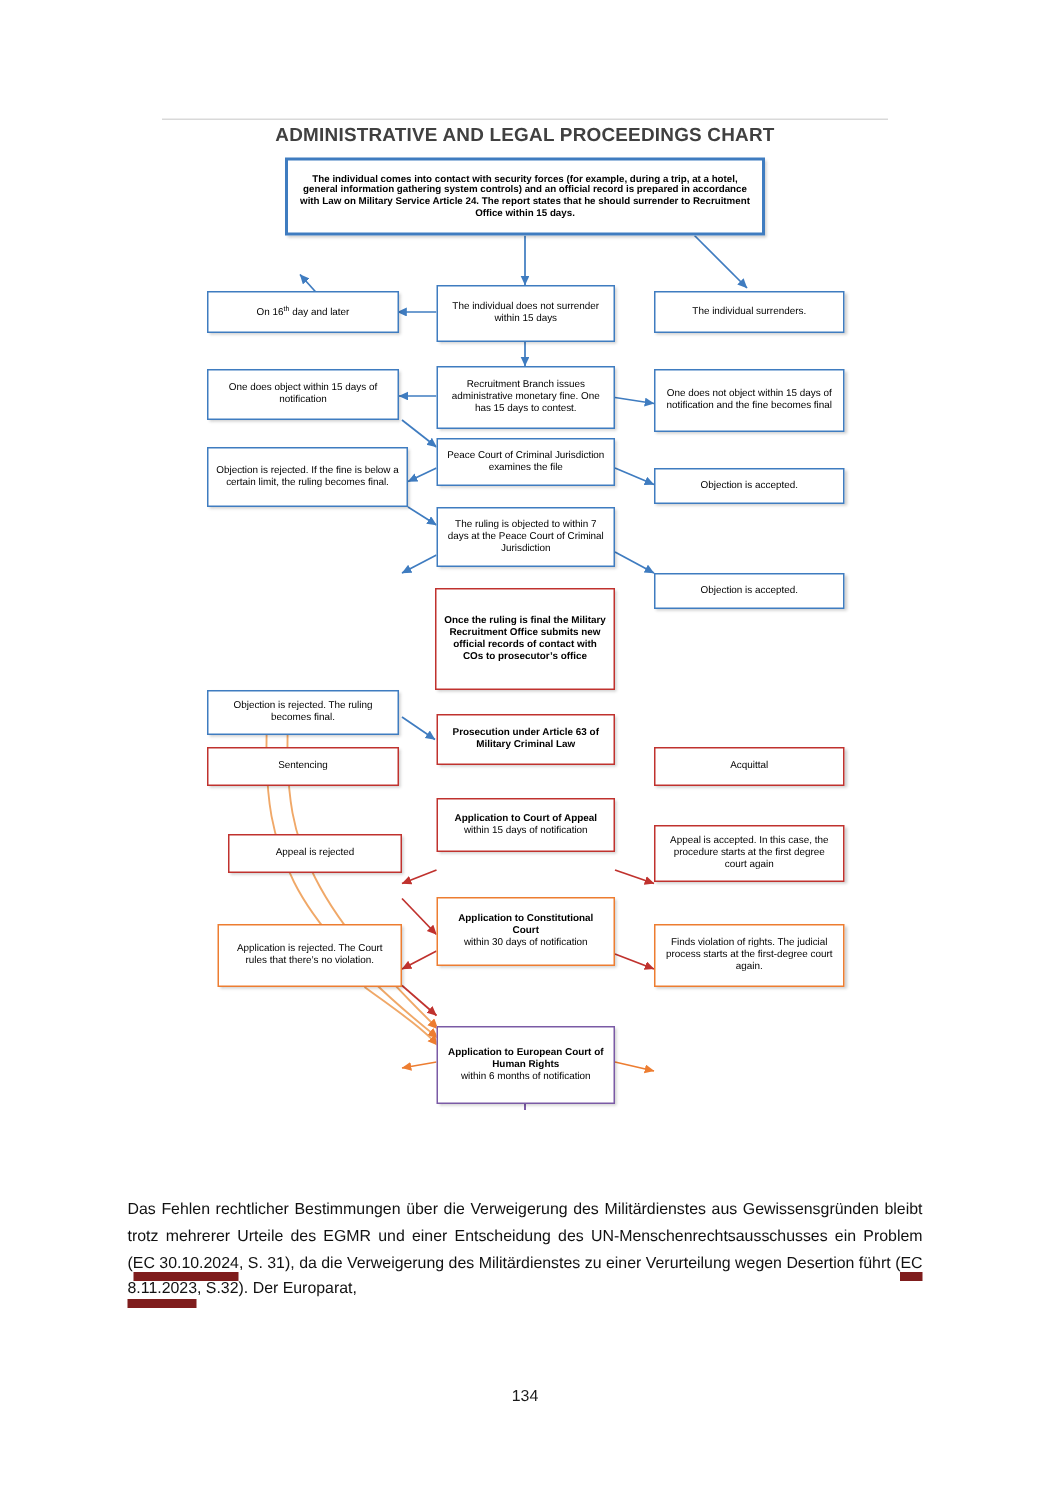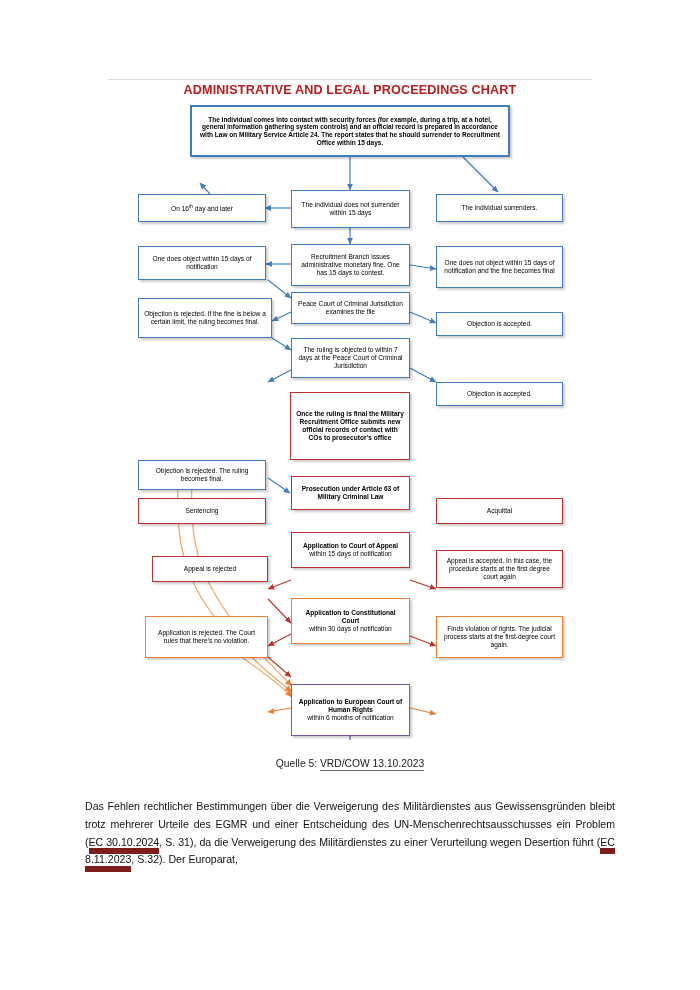--- a/index.html
+++ b/index.html
@@ -44,21 +44,21 @@
   }
 
   #chart-title {
     position: absolute;
     left: 0;
     top: 3px;
     width: 700px;
     text-align: center;
     font-size: 12.6px;
     font-weight: bold;
-    color: #b91c1c;
+    color: #404040;
     letter-spacing: 0.15px;
   }
 
   
   #connectors {
     position: absolute;
     left: 0;
     top: 0;
     width: 700px;
     height: 660px;
@@ -322,23 +322,20 @@
 
     <div class="node n-purple" style="left:291px; top:604px; width:119px; height:52px;">
       <span class="txt">
         <span class="bold">Application to European Court of Human Rights</span><br>
         <span>within 6 months of notification</span>
       </span>
     </div>
 
   </div>
 
-  <div id="caption">
-    <span>Quelle 5:</span>
-    <span class="src">VRD/COW 13.10.2023</span>
-  </div>
 
   <div id="body-text">
     <span>Das Fehlen rechtlicher Bestimmungen über die Verweigerung des Militärdienstes aus Gewissensgründen bleibt trotz mehrerer Urteile des EGMR und einer Entscheidung des UN-Menschenrechtsausschusses ein Problem (</span><span class="u">EC 30.10.2024</span><span>, S. 31), da die Verweigerung des Militärdienstes zu einer Verurteilung wegen Desertion führt (</span><span class="u">EC 8.11.2023</span><span>, S.32). Der Europarat,</span>
   </div>
 
+  <div id="page-number">134</div>
 
 </div>
 
 </body></html>

